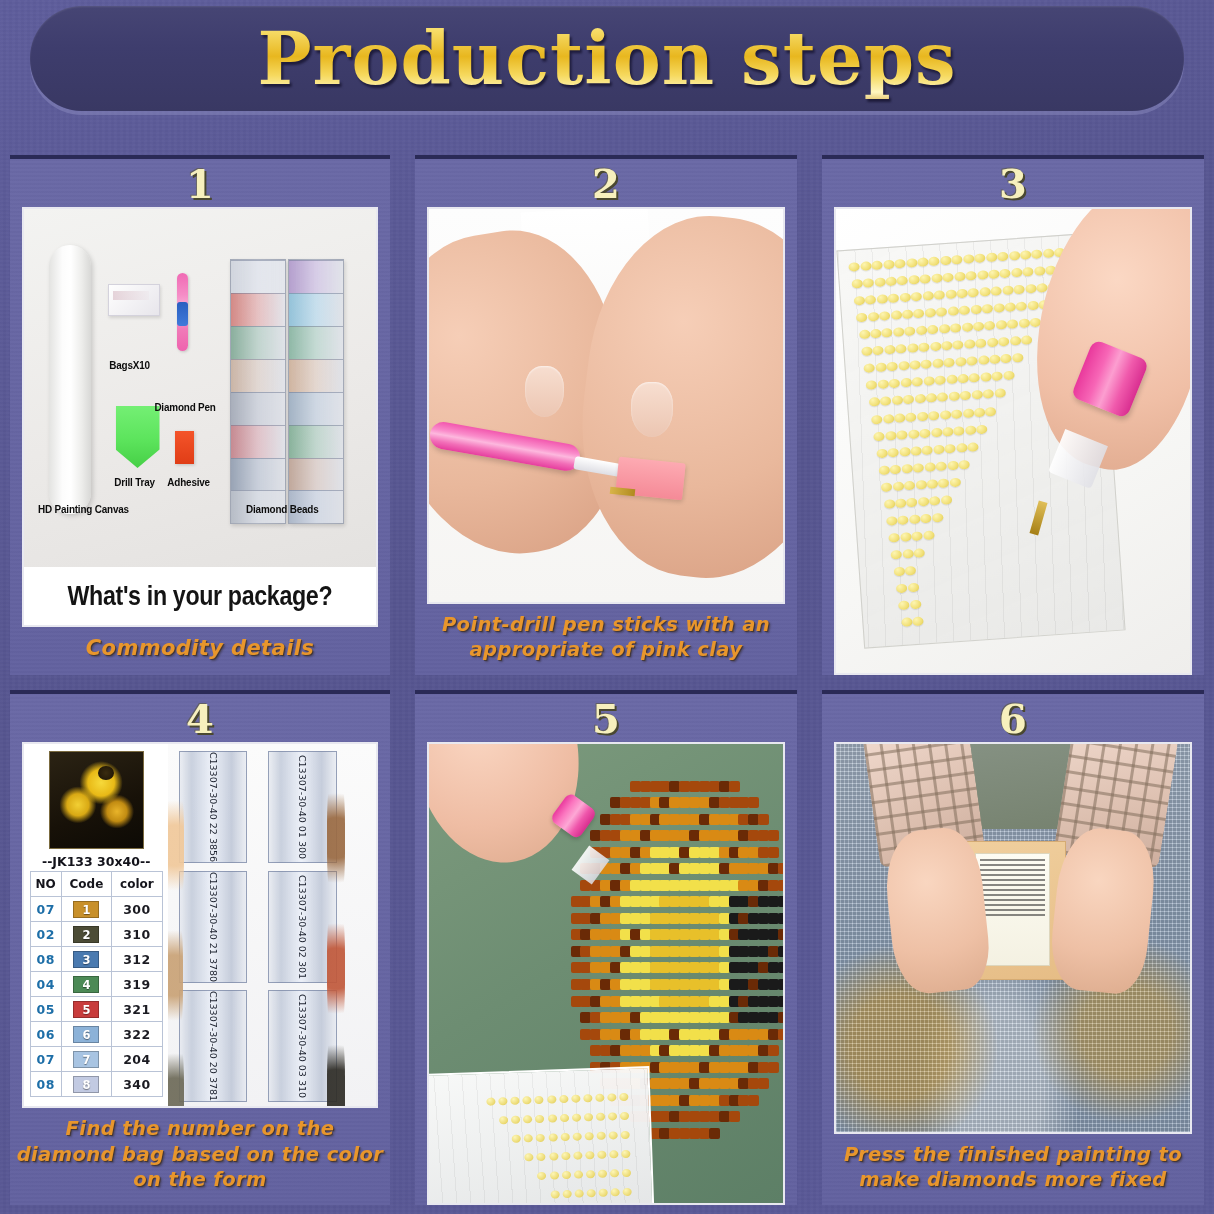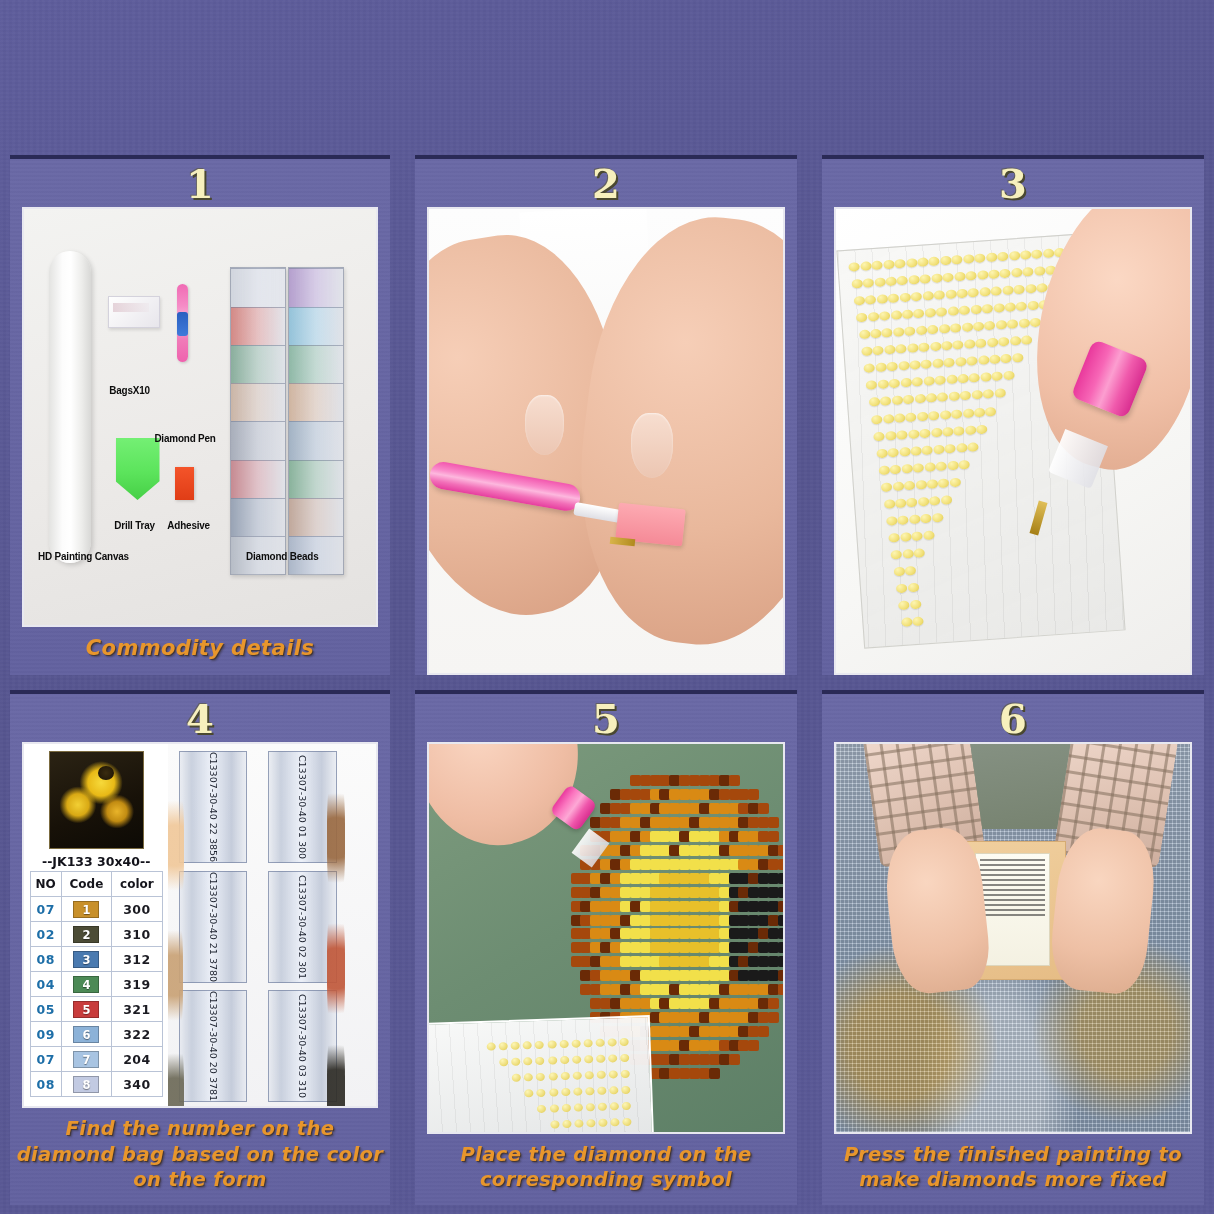--- a/index.html
+++ b/index.html
@@ -444,20 +444,24 @@
   .p6-paper i {
     display: block; height: 2px; margin: 0 0 3px 0;
     background: rgba(40,40,40,0.55);
   }
 </style>
 </head>
 <body>
 
 <div id="page">
 
+  <div class="banner-wrap">
+    <div class="banner"></div>
+    <div class="banner-title">Production steps</div>
+  </div>
 
   <div class="grid">
 
     <div class="panel">
       <div class="step-num">1</div>
       <div class="photo p1-photo">
         <div class="p1-scene">
           <div class="canvas-roll"></div>
           <div class="bag-stack"></div>
           <div class="drill-tray"></div>
@@ -483,39 +487,43 @@
             <i style="top:75%;background:linear-gradient(90deg,rgba(170,120,90,.5),rgba(238,240,246,.5))"></i>
             <i style="top:87.5%;background:linear-gradient(90deg,rgba(130,150,180,.5),rgba(236,238,244,.5))"></i>
           </div>
           <div class="p1-label" style="left:23.5%;top:42%;">BagsX10</div>
           <div class="p1-label" style="left:36%;top:53.5%;">Diamond Pen</div>
           <div class="p1-label" style="left:25%;top:74.5%;">Drill Tray</div>
           <div class="p1-label" style="left:40%;top:74.5%;">Adhesive</div>
           <div class="p1-label" style="left:2.5%;top:82%;">HD Painting Canvas</div>
           <div class="p1-label" style="left:62%;top:82%;">Diamond Beads</div>
         </div>
+        <div class="p1-bar">
+          <span>What's in your package?</span>
+        </div>
       </div>
       <div class="caption">Commodity details</div>
     </div>
 
     <div class="panel">
       <div class="step-num">2</div>
       <div class="photo">
         <div class="p2">
           <div class="p2-paper"></div>
           <div class="skin p2-hand-l"></div>
           <div class="skin p2-hand-r"></div>
           <div class="p2-nail" style="left:27%;top:40%;width:11%;height:13%;"></div>
           <div class="p2-nail" style="left:57%;top:44%;width:12%;height:14%;"></div>
           <div class="p2-pen"></div>
           <div class="p2-tip"></div>
           <div class="p2-clay"></div>
           <div class="p2-gold"></div>
         </div>
       </div>
+      <div class="caption small">Point-drill pen sticks with an appropriate of pink clay</div>
     </div>
 
     <div class="panel">
       <div class="step-num">3</div>
       <div class="photo">
         <div class="p3">
           <div class="p3-tray">
             <div class="p3-beads" id="p3beads">
                 <i style="left:4%;top:3%"></i>
                 <i style="left:8.4%;top:3%"></i>
@@ -777,21 +785,21 @@
                     <td class="no">04</td>
                     <td><span class="swatch" style="background:#4c8a56">4</span></td>
                     <td class="col">319</td>
                   </tr>
                   <tr>
                     <td class="no">05</td>
                     <td><span class="swatch" style="background:#c83c3c">5</span></td>
                     <td class="col">321</td>
                   </tr>
                   <tr>
-                    <td class="no">09</td>
+                    <td class="no">06</td>
                     <td><span class="swatch" style="background:#8cb2d8">6</span></td>
                     <td class="col">322</td>
                   </tr>
                   <tr>
                     <td class="no">07</td>
                     <td><span class="swatch" style="background:#a8c4e2">7</span></td>
                     <td class="col">204</td>
                   </tr>
                   <tr>
                     <td class="no">08</td>
@@ -1306,21 +1314,20 @@
               <i style="left:54.6%;top:81%"></i>
               <i style="left:60%;top:81%"></i>
               <i style="left:65.4%;top:81%"></i>
               <i style="left:70.80000000000001%;top:81%"></i>
               <i style="left:76.2%;top:81%"></i>
               <i style="left:81.60000000000001%;top:81%"></i>
               <i style="left:87%;top:81%"></i>
             </div>
         </div>
       </div>
-      <div class="caption small">Place the diamond on the corresponding symbol</div>
     </div>
 
     <div class="panel">
       <div class="step-num">6</div>
       <div class="photo">
         <div class="p6">
           <div class="p6-canvas"></div>
           <div class="p6-torso"></div>
           <div class="p6-sleeve l"></div>
           <div class="p6-sleeve r"></div>

